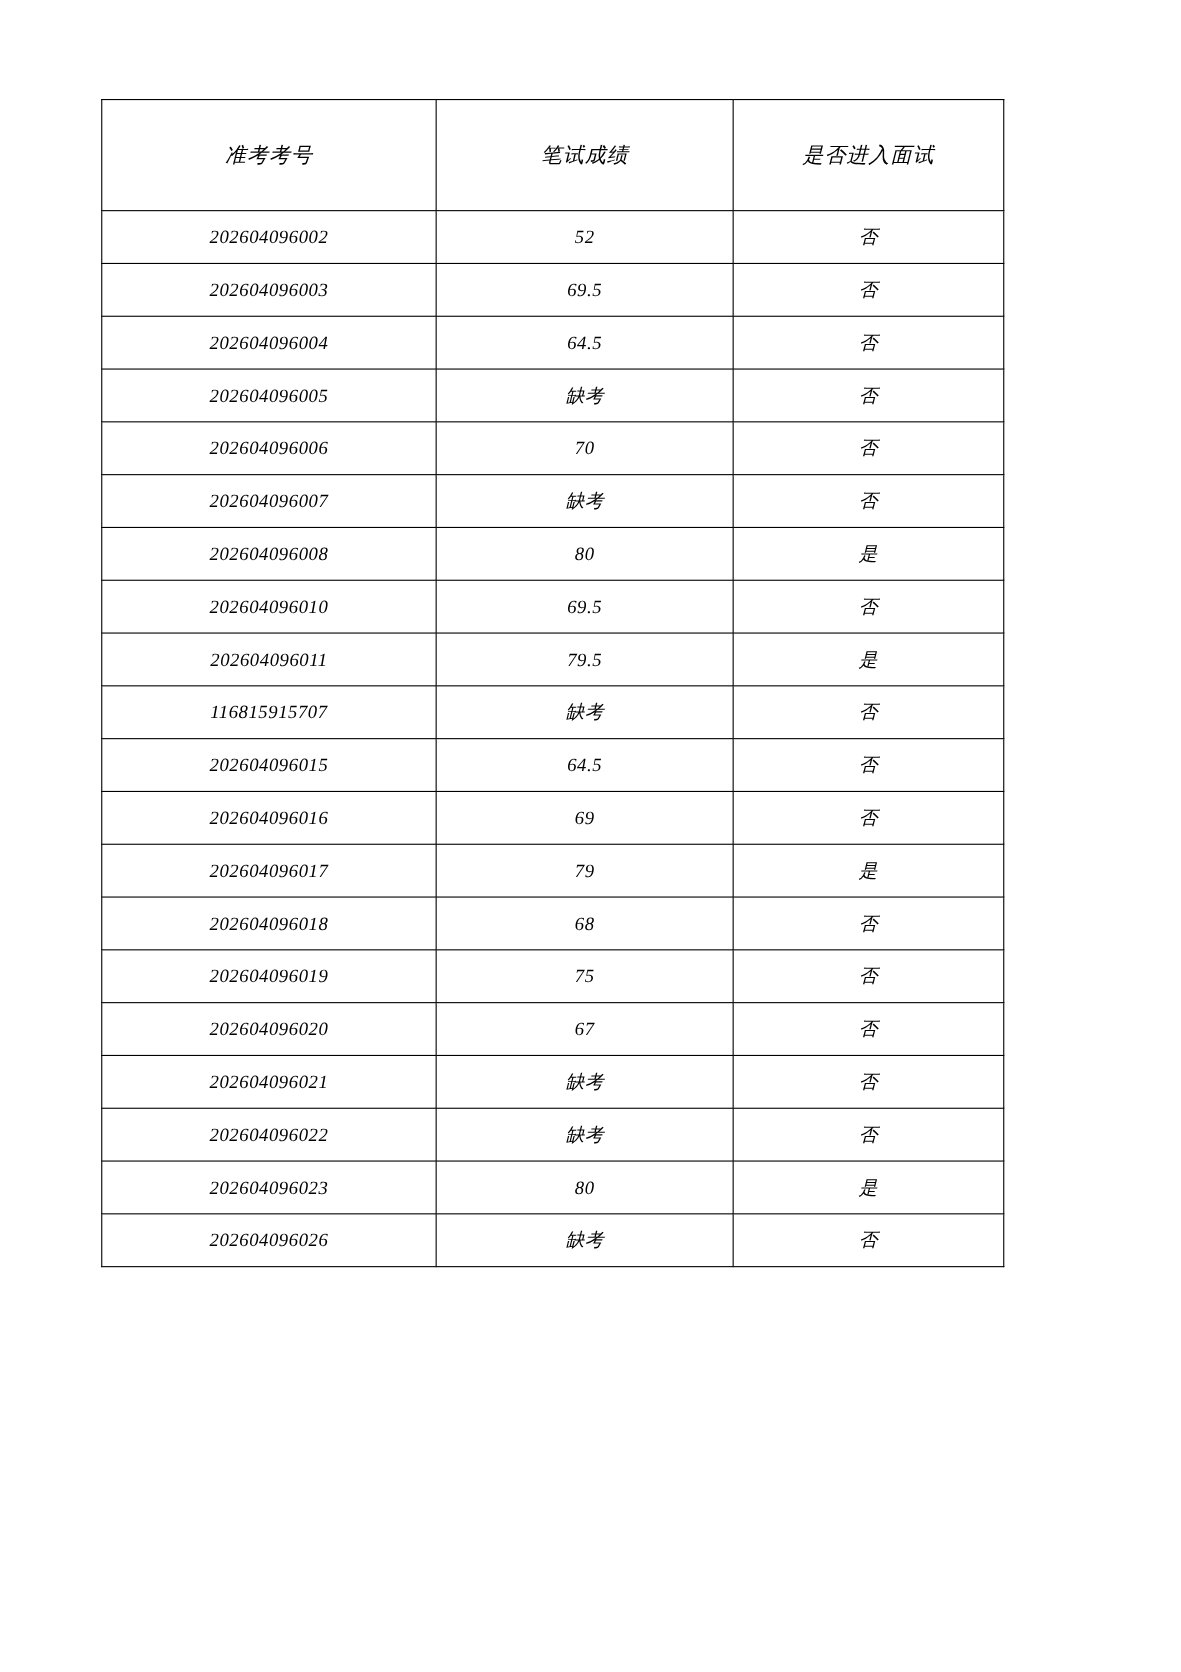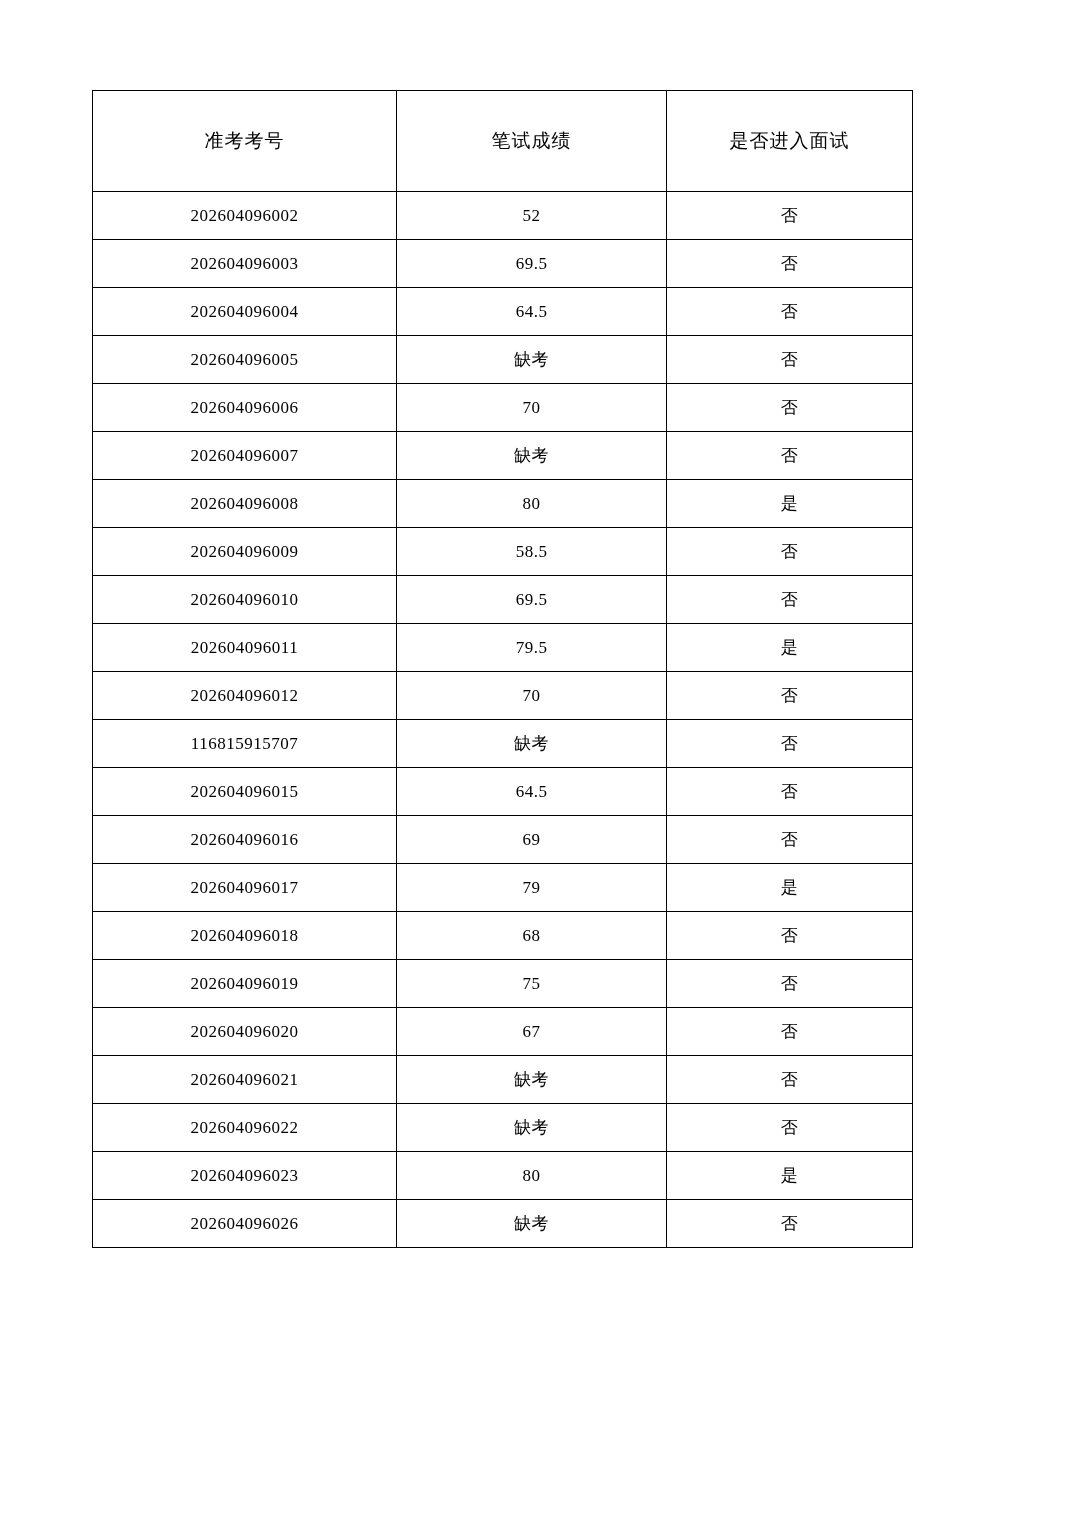--- a/index.html
+++ b/index.html
@@ -12,20 +12,21 @@
     height: 1520px;
     font-family: "Liberation Serif", "DejaVu Serif", serif;
     color: #000000;
   }
   .page {
     position: relative;
     width: 960px;
     height: 1520px;
     box-sizing: border-box;
     padding: 90px 52px 0 92px;
+    font-style: italic;
   }
   table.score-table {
     border-collapse: collapse;
     width: 820px;
     table-layout: fixed;
   }
   table.score-table td,
   table.score-table th {
     border: 1.5px solid #000000;
     text-align: center;
@@ -98,38 +99,28 @@
           <td class="num-cell">202604096007</td>
           <td class="num-cell">缺考</td>
           <td>否</td>
         </tr>
         <tr>
           <td class="num-cell">202604096008</td>
           <td class="num-cell">80</td>
           <td>是</td>
         </tr>
         <tr>
-          <td class="num-cell">202604096009</td>
-          <td class="num-cell">58.5</td>
-          <td>否</td>
-        </tr>
-        <tr>
           <td class="num-cell">202604096010</td>
           <td class="num-cell">69.5</td>
           <td>否</td>
         </tr>
         <tr>
           <td class="num-cell">202604096011</td>
           <td class="num-cell">79.5</td>
           <td>是</td>
-        </tr>
-        <tr>
-          <td class="num-cell">202604096012</td>
-          <td class="num-cell">70</td>
-          <td>否</td>
         </tr>
         <tr>
           <td class="num-cell">116815915707</td>
           <td class="num-cell">缺考</td>
           <td>否</td>
         </tr>
         <tr>
           <td class="num-cell">202604096015</td>
           <td class="num-cell">64.5</td>
           <td>否</td>

